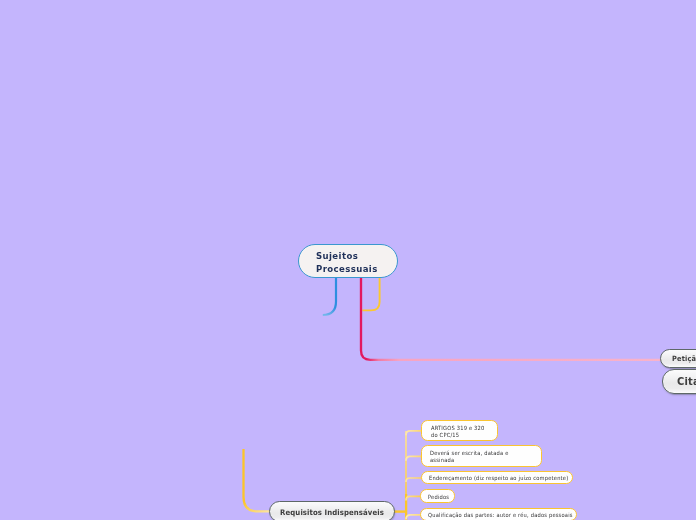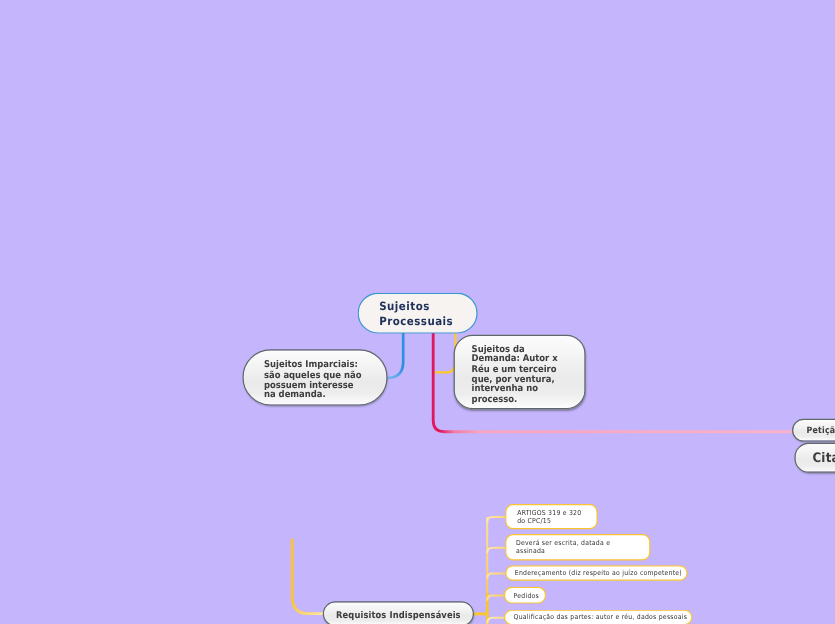--- a/index.html
+++ b/index.html
@@ -93,35 +93,21 @@
     <path d="M406,482 Q406,478 410,478 L422,478" fill="none" stroke="url(#stub2)" stroke-width="1.7" stroke-linecap="butt"></path>
     <path d="M406,500.5 Q406,496.3 410.2,496.3 L422,496.3" fill="none" stroke="url(#stub3)" stroke-width="1.7" stroke-linecap="butt"></path>
     <path d="M406,519.5 Q406,514.8 410.7,514.8 L422,514.8" fill="none" stroke="url(#stub4)" stroke-width="1.7" stroke-linecap="butt"></path>
   </svg>
 
   <div class="node n-root" style="left:298px;top:244px;width:100px;height:34px;">
     <span>Sujeitos
 Processuais</span>
   </div>
 
-  <div class="node n-grey" style="left:202px;top:291px;width:121px;height:47px;font-size:7.8px;padding-left:17px;padding-top:5px;">
-    <span>Sujeitos Imparciais:
-são aqueles que não
-possuem interesse
-na demanda.</span>
-  </div>
 
-  <div class="node n-grey" style="left:378px;top:279px;width:110px;height:62px;font-size:7.8px;padding-left:14px;padding-top:4px;border-radius:16px;">
-    <span>Sujeitos da
-Demanda: Autor x
-Réu e um terceiro
-que, por ventura,
-intervenha no
-processo.</span>
-  </div>
 
   <div class="node n-grey" style="left:660px;top:349px;width:120px;height:19px;font-size:7.3px;padding-left:11px;padding-top:1px;border-radius:10px;white-space:nowrap;letter-spacing:0.2px;">
     <span>Petição</span>
   </div>
 
   <div class="node n-grey" style="left:662px;top:369px;width:150px;height:25px;font-size:11px;padding-left:14px;padding-top:1px;border-radius:12px;white-space:nowrap;letter-spacing:0.2px;">
     <span>Cita</span>
   </div>
 
 

